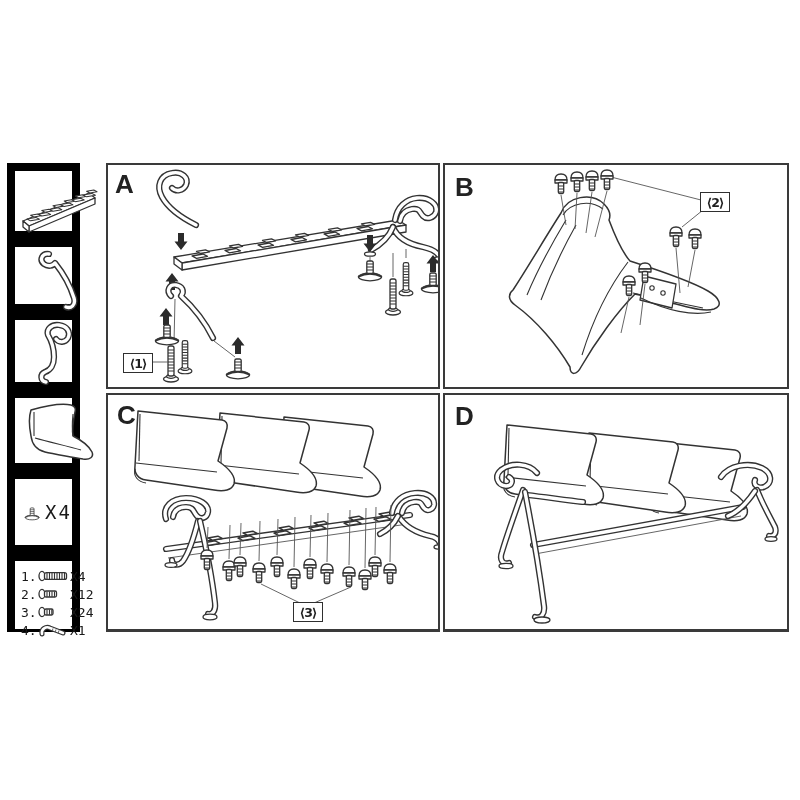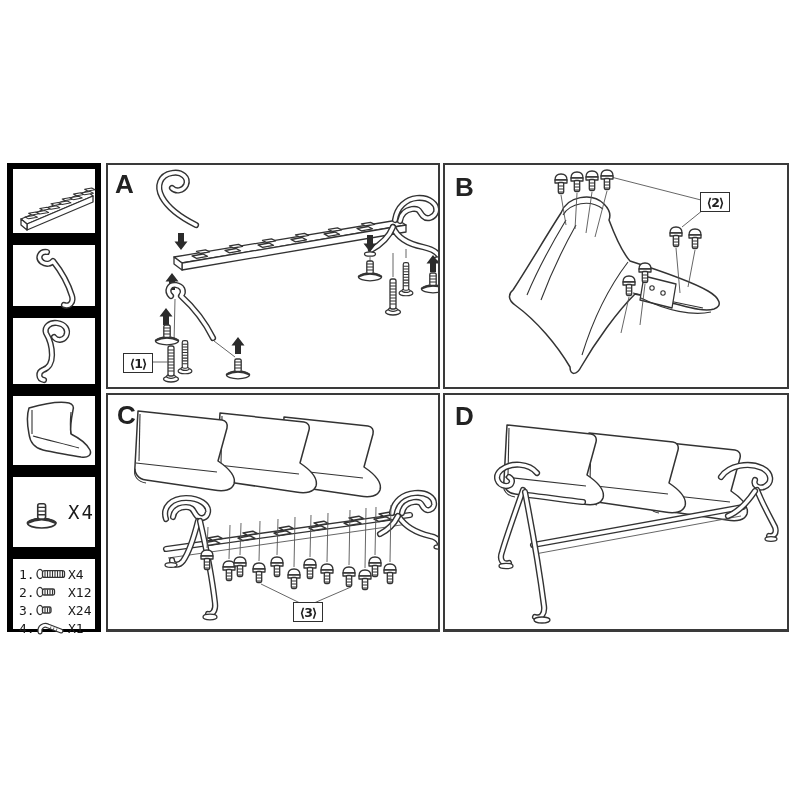--- a/index.html
+++ b/index.html
@@ -1,19 +1,19 @@
 <!DOCTYPE html>
 <html><head>
 <meta charset="utf-8">
 <style>
   html,body{margin:0;padding:0;background:#ffffff;}
   body{width:800px;height:800px;position:relative;font-family:"Liberation Sans",sans-serif;color:#1e1e1e;}
   .sheet{position:absolute;left:0;top:0;width:800px;height:800px;background:#fff;}
   .box{position:absolute;background:#fff;border:2px solid #3a3a3a;box-sizing:border-box;}
-  .cell{position:absolute;left:7px;width:94px;background:#fff;border:6px solid #000000;box-sizing:border-box;}
+  .cell{position:absolute;left:7px;width:73px;background:#fff;border:8px solid #000000;box-sizing:border-box;}
   .bthick{border-bottom-width:3px;}
   .plabel{position:absolute;font-size:26px;font-weight:600;color:#222;letter-spacing:1px;}
   .callout{position:absolute;width:28px;height:18px;border:1.7px solid #2f2f2f;background:#fff;
     font-size:12.5px;font-weight:700;display:flex;align-items:center;justify-content:center;
     font-family:"DejaVu Sans",sans-serif;letter-spacing:-1px;}
   .art{position:absolute;left:0;top:0;}
   
   .wh{fill:#fff;stroke:#333;stroke-width:1.3;stroke-linejoin:round;}
   .blob{fill:#fff;stroke:#333;stroke-width:1.5;stroke-linejoin:round;}
   .ln{fill:none;stroke:#333;stroke-width:1.1;}

